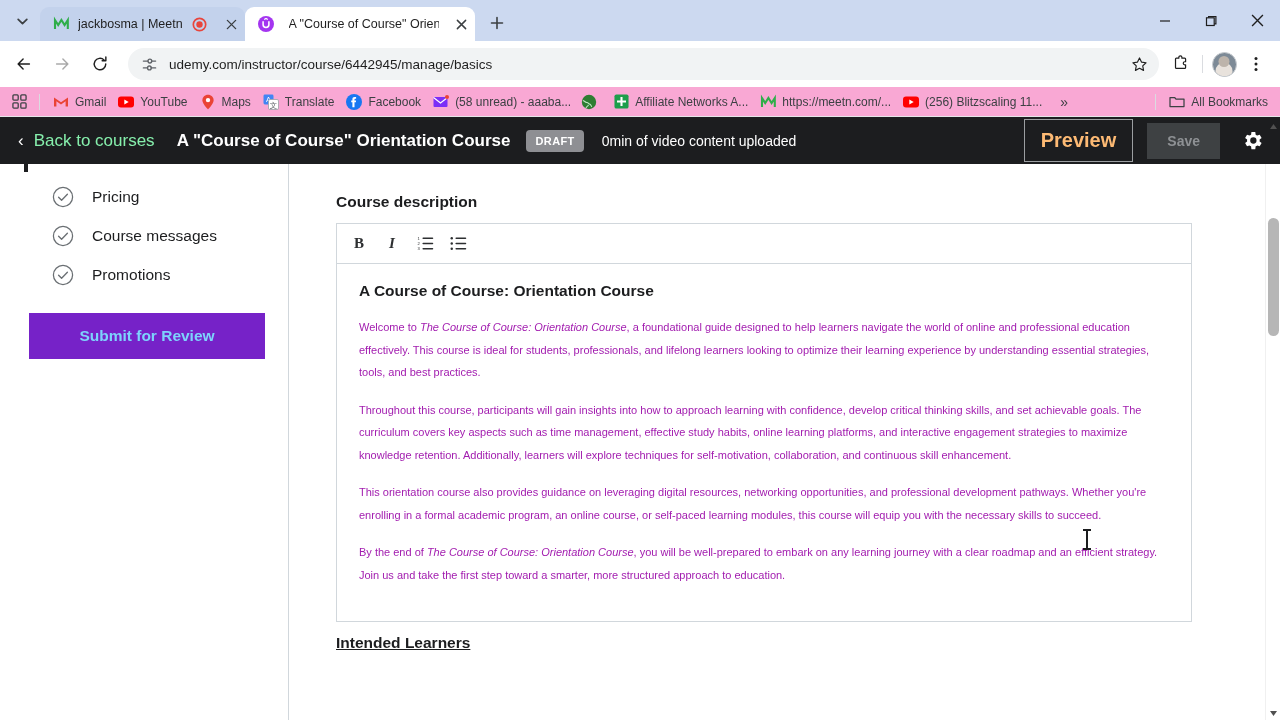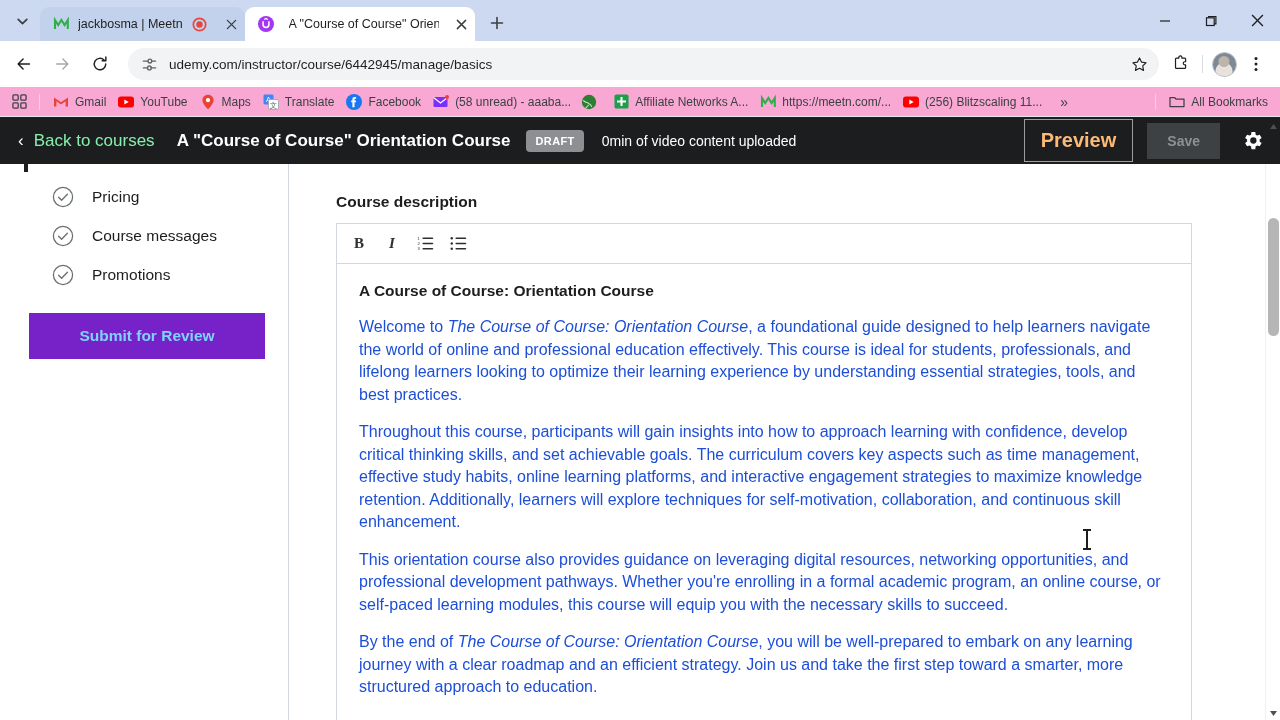--- a/index.html
+++ b/index.html
@@ -215,21 +215,21 @@
   }
   .tb-btn {
     width: 32px; height: 32px; display: flex; align-items: center;
     justify-content: center; cursor: pointer; margin-right: 1px;
   }
   .tb-btn .bold { font-size: 15px; font-weight: bold; color: #2d2f31; font-family:"Liberation Serif",serif;}
   .tb-btn .ital { font-size: 15px; font-style: italic; font-weight: bold; color: #2d2f31; font-family:"Liberation Serif",serif;}
   .editor-body { padding: 18px 22px 20px 22px; background:#ffffff; }
   .ed-h { font-size: 15.5px; font-weight: bold; color: #1c1d1f; margin-bottom: 16px; }
   .ed-p {
-    font-size: 16px; line-height: 22.5px; color: #1d4ed8; margin-bottom: 15px;
+    font-size: 11px; line-height: 22.5px; color: #a21caf; margin-bottom: 15px;
   }
   .ed-p em { font-style: italic; }
   .ed-sub { font-size: 15.5px; font-weight: bold; color: #1c1d1f; margin-top: 12px; text-decoration: underline; }
 
   
   .caret {
     position: absolute; left: 1086px; top: 412px; width: 2px; height: 21px;
     background: #1c1d1f; z-index: 8;
   }
   .caret::before, .caret::after {

